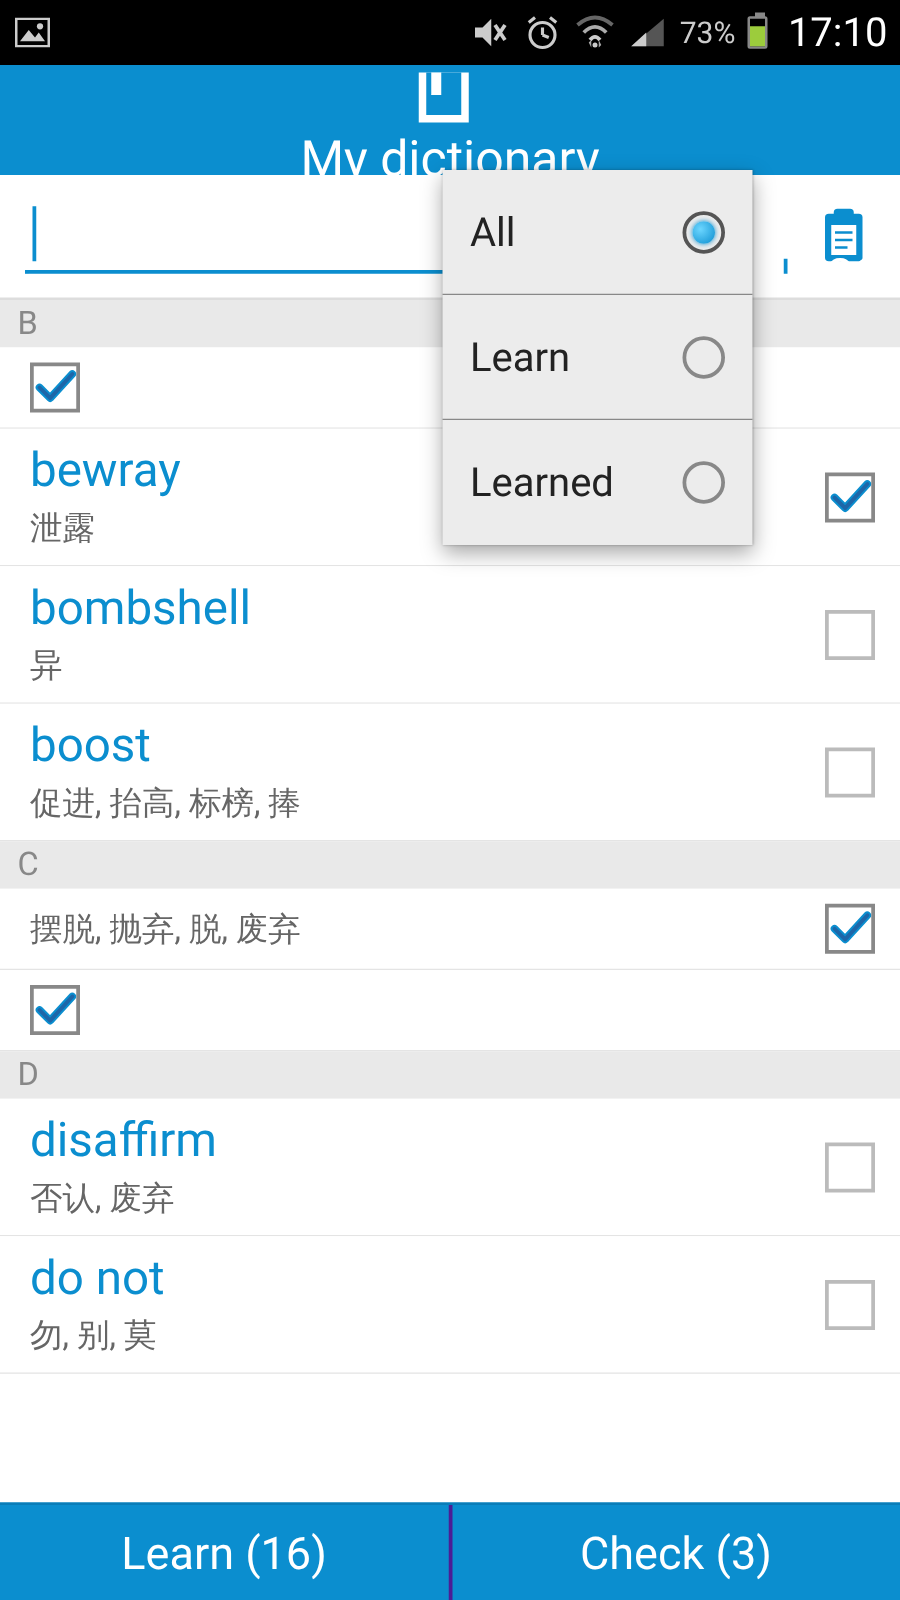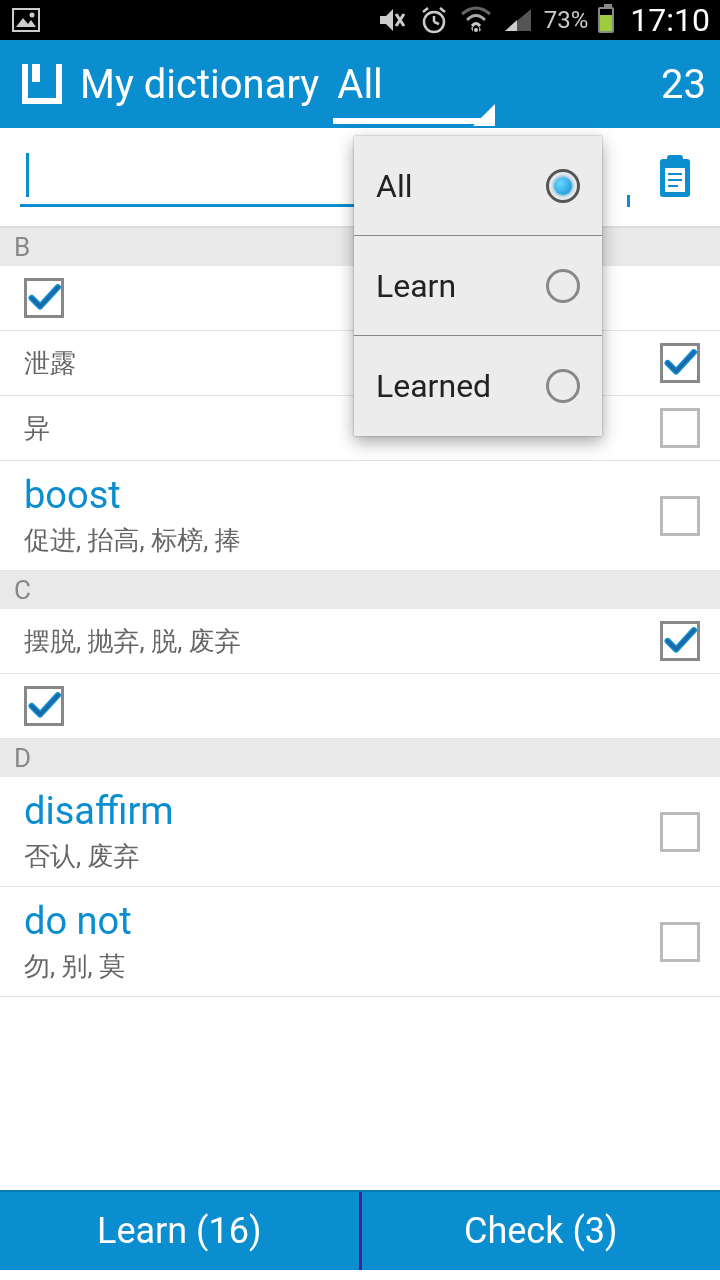--- a/index.html
+++ b/index.html
@@ -1,28 +1,28 @@
 <!DOCTYPE html>
 <html><head>
 <meta charset="utf-8">
 <style>
   * { margin: 0; padding: 0; box-sizing: border-box; }
   html, body { width: 720px; height: 1280px; font-family: Roboto, Arial, sans-serif; overflow: hidden; background: #fff; }
-  .statusbar { height: 40px; background: #000; color: #ccc; display: flex; align-items: center; justify-content: space-between; padding: 0 10px; font-size: 28px; }
+  .statusbar { height: 52px; background: #000; color: #ccc; display: flex; align-items: center; justify-content: space-between; padding: 0 10px; font-size: 28px; }
   .statusbar-left { display: flex; align-items: center; gap: 8px; }
   .statusbar-right { display: flex; align-items: center; gap: 10px; }
   .status-icon { width: 32px; height: 32px; display: flex; align-items: center; justify-content: center; }
   .battery-pct { color: #ccc; font-size: 24px; }
   .clock { color: #fff; font-size: 32px; margin-left: 6px; }
   .battery-icon { display: flex; align-items: center; }
   .battery-shape { width: 16px; height: 26px; border: 2px solid #888; border-radius: 2px; position: relative; display: flex; align-items: flex-end; }
   .battery-tip { position: absolute; top: -5px; left: 4px; width: 8px; height: 4px; background: #888; }
   .battery-fill { width: 100%; background: #9ccc3c; }
 
-  .appbar { height: 88px; background: #0b8ecf; color: #fff; display: flex; align-items: center; padding: 0 14px; position: relative; }
+  .appbar { height: 88px; background: #0b8ecf; color: #fff; display: flex; align-items: center; padding: 0 14px; position: relative; flex-direction: column; }
   .app-logo { width: 56px; height: 56px; margin-right: 10px; display: flex; align-items: center; justify-content: center; }
   .app-title { font-size: 40px; font-weight: 400; flex: 0 0 auto; }
   .spinner-wrap { margin-left: 14px; height: 88px; display: flex; align-items: center; position: relative; }
   .spinner-label { font-size: 40px; color: #fff; padding: 0 4px; }
   .spinner-underline { position: absolute; bottom: 4px; left: 0; right: 0; height: 6px; background: #fff; }
   .spinner-underline::after { content: ''; position: absolute; right: -2px; bottom: -2px; width: 0; height: 0; border-left: 22px solid transparent; border-bottom: 22px solid #fff; }
   .appbar-count { margin-left: auto; font-size: 40px; }
 
   .searchbar { height: 100px; background: #fff; display: flex; align-items: center; padding: 0 20px; border-bottom: 2px solid #ddd; }
   .search-input { flex: 1; height: 60px; border: none; border-bottom: 3px solid #0b8ecf; font-size: 34px; padding: 4px 6px; color: #0b8ecf; outline: none; position: relative; }
@@ -152,31 +152,33 @@
     <div class="word-row">
       <div class="chk checked">
         <svg width="44" height="44" viewBox="0 0 44 44">
           <polyline points="6,22 17,33 40,8" fill="none" stroke="#0b8ecf" stroke-width="8" stroke-linecap="round" stroke-linejoin="round"></polyline>
           <polyline points="6,22 17,33 40,8" fill="none" stroke="#1e66a8" stroke-width="4" stroke-linecap="round" stroke-linejoin="round"></polyline>
         </svg>
       </div>
     </div>
     <div class="word-row">
       <div class="word-col">
+        <div class="word">bewray</div>
         <div class="def">泄露</div>
       </div>
       <div class="chk checked">
         <svg width="44" height="44" viewBox="0 0 44 44">
           <polyline points="6,22 17,33 40,8" fill="none" stroke="#0b8ecf" stroke-width="8" stroke-linecap="round" stroke-linejoin="round"></polyline>
           <polyline points="6,22 17,33 40,8" fill="none" stroke="#1e66a8" stroke-width="4" stroke-linecap="round" stroke-linejoin="round"></polyline>
         </svg>
       </div>
     </div>
     <div class="word-row">
       <div class="word-col">
+        <div class="word">bombshell</div>
         <div class="def">异</div>
       </div>
       <div class="chk"></div>
     </div>
     <div class="word-row">
       <div class="word-col">
         <div class="word">boost</div>
         <div class="def">促进, 抬高, 标榜, 捧</div>
       </div>
       <div class="chk"></div>

